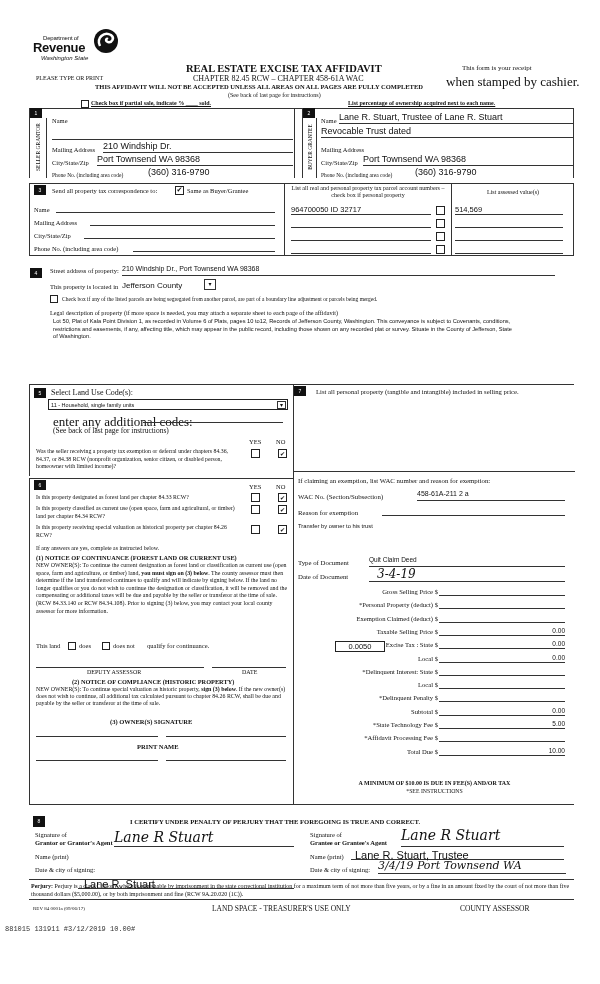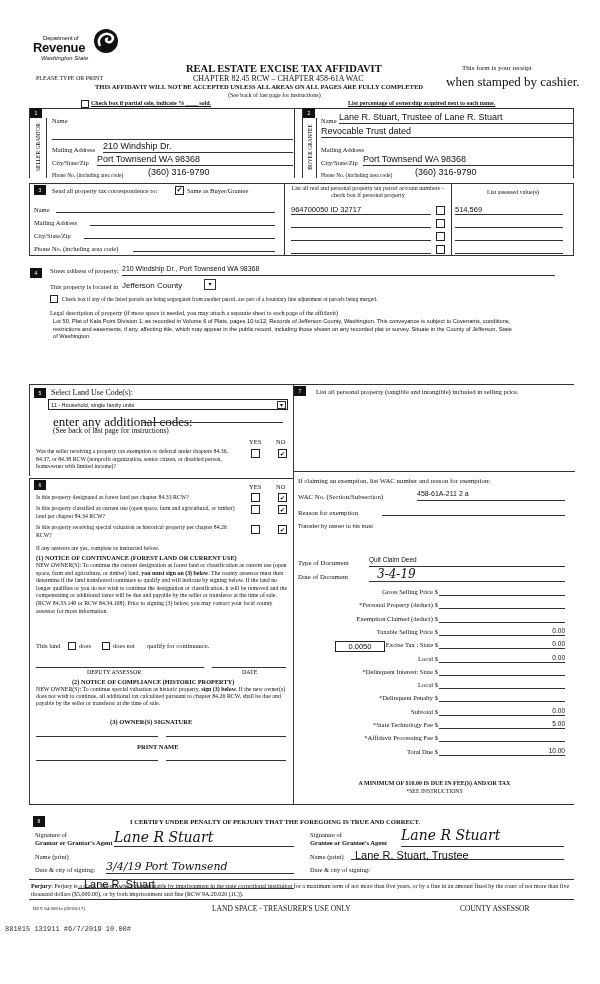--- a/index.html
+++ b/index.html
@@ -247,32 +247,32 @@
 
 <div class="abs" style="left:29px;top:814px;width:545px;height:78px;">
   <div class="num abs" style="left:4px;top:2px;height:11px;">8</div>
   <div class="abs serif b" style="left:101px;top:4px;font-size:6.6px;">I CERTIFY UNDER PENALTY OF PERJURY THAT THE FOREGOING IS TRUE AND CORRECT.</div>
   <div class="abs serif" style="left:6px;top:17px;font-size:6.5px;">Signature of</div>
   <div class="abs serif b" style="left:6px;top:25px;font-size:6.5px;">Grantor or Grantor's Agent</div>
   <div class="abs hand line" style="left:85px;top:15px;width:180px;height:18px;font-size:14px;">Lane R Stuart</div>
   <div class="abs serif" style="left:6px;top:39px;font-size:6.5px;">Name (print)</div>
   <div class="abs sans line" style="left:49px;top:35px;width:216px;height:11px;font-size:11px;padding-left:6px;margin-top:29px;">Lane R. Stuart</div>
   <div class="abs serif" style="left:6px;top:52px;font-size:6.5px;">Date &amp; city of signing:</div>
-  <div class="abs hand line" style="left:77px;top:46px;width:188px;height:14px;font-size:11px;">3/4/19  Port Townsend</div>
 
   <div class="abs serif" style="left:281px;top:17px;font-size:6.5px;">Signature of</div>
   <div class="abs serif b" style="left:281px;top:25px;font-size:6.5px;">Grantee or Grantee's Agent</div>
   <div class="abs hand line" style="left:372px;top:13px;width:163px;height:20px;font-size:14px;">Lane R Stuart</div>
   <div class="abs serif" style="left:281px;top:39px;font-size:6.5px;">Name (print)</div>
   <div class="abs sans line" style="left:322px;top:35px;width:213px;height:11px;font-size:11px;padding-left:4px;">Lane R. Stuart, Trustee</div>
   <div class="abs serif" style="left:281px;top:52px;font-size:6.5px;">Date &amp; city of signing:</div>
+  <div class="abs hand line" style="left:349px;top:45px;width:188px;height:15px;font-size:11px;">3/4/19  Port Townsend WA</div>
 </div>
 
 <div class="hline" style="left:29px;top:879px;width:545px;"></div>
 <div class="abs serif" style="left:31px;top:882px;width:540px;font-size:6px;line-height:8px;">
   <b>Perjury:</b><span> Perjury is a class C felony which is punishable by imprisonment in the state correctional institution for a maximum term of not more than five years, or by a fine in an amount fixed by the court of not more than five thousand dollars ($5,000.00), or by both imprisonment and fine (RCW 9A.20.020 (1C)).</span>
 </div>
 <div class="hline" style="left:29px;top:899px;width:545px;"></div>
 
 <div class="abs serif" style="left:33px;top:906px;font-size:5px;">REV 84 0001a (09/06/17)</div>
 <div class="abs serif" style="left:212px;top:904px;font-size:7.5px;">LAND SPACE - TREASURER'S USE ONLY</div>
 <div class="abs serif" style="left:460px;top:904px;font-size:7.5px;">COUNTY ASSESSOR</div>
-<div class="abs mono" style="left:5px;top:925px;font-size:7px;color:#333;">881015 131911 #6/7/2019 10.00#</div>
+<div class="abs mono" style="left:5px;top:925px;font-size:7px;color:#333;">881015 131911 #3/12/2019 10.00#</div>
 
 </body></html>

